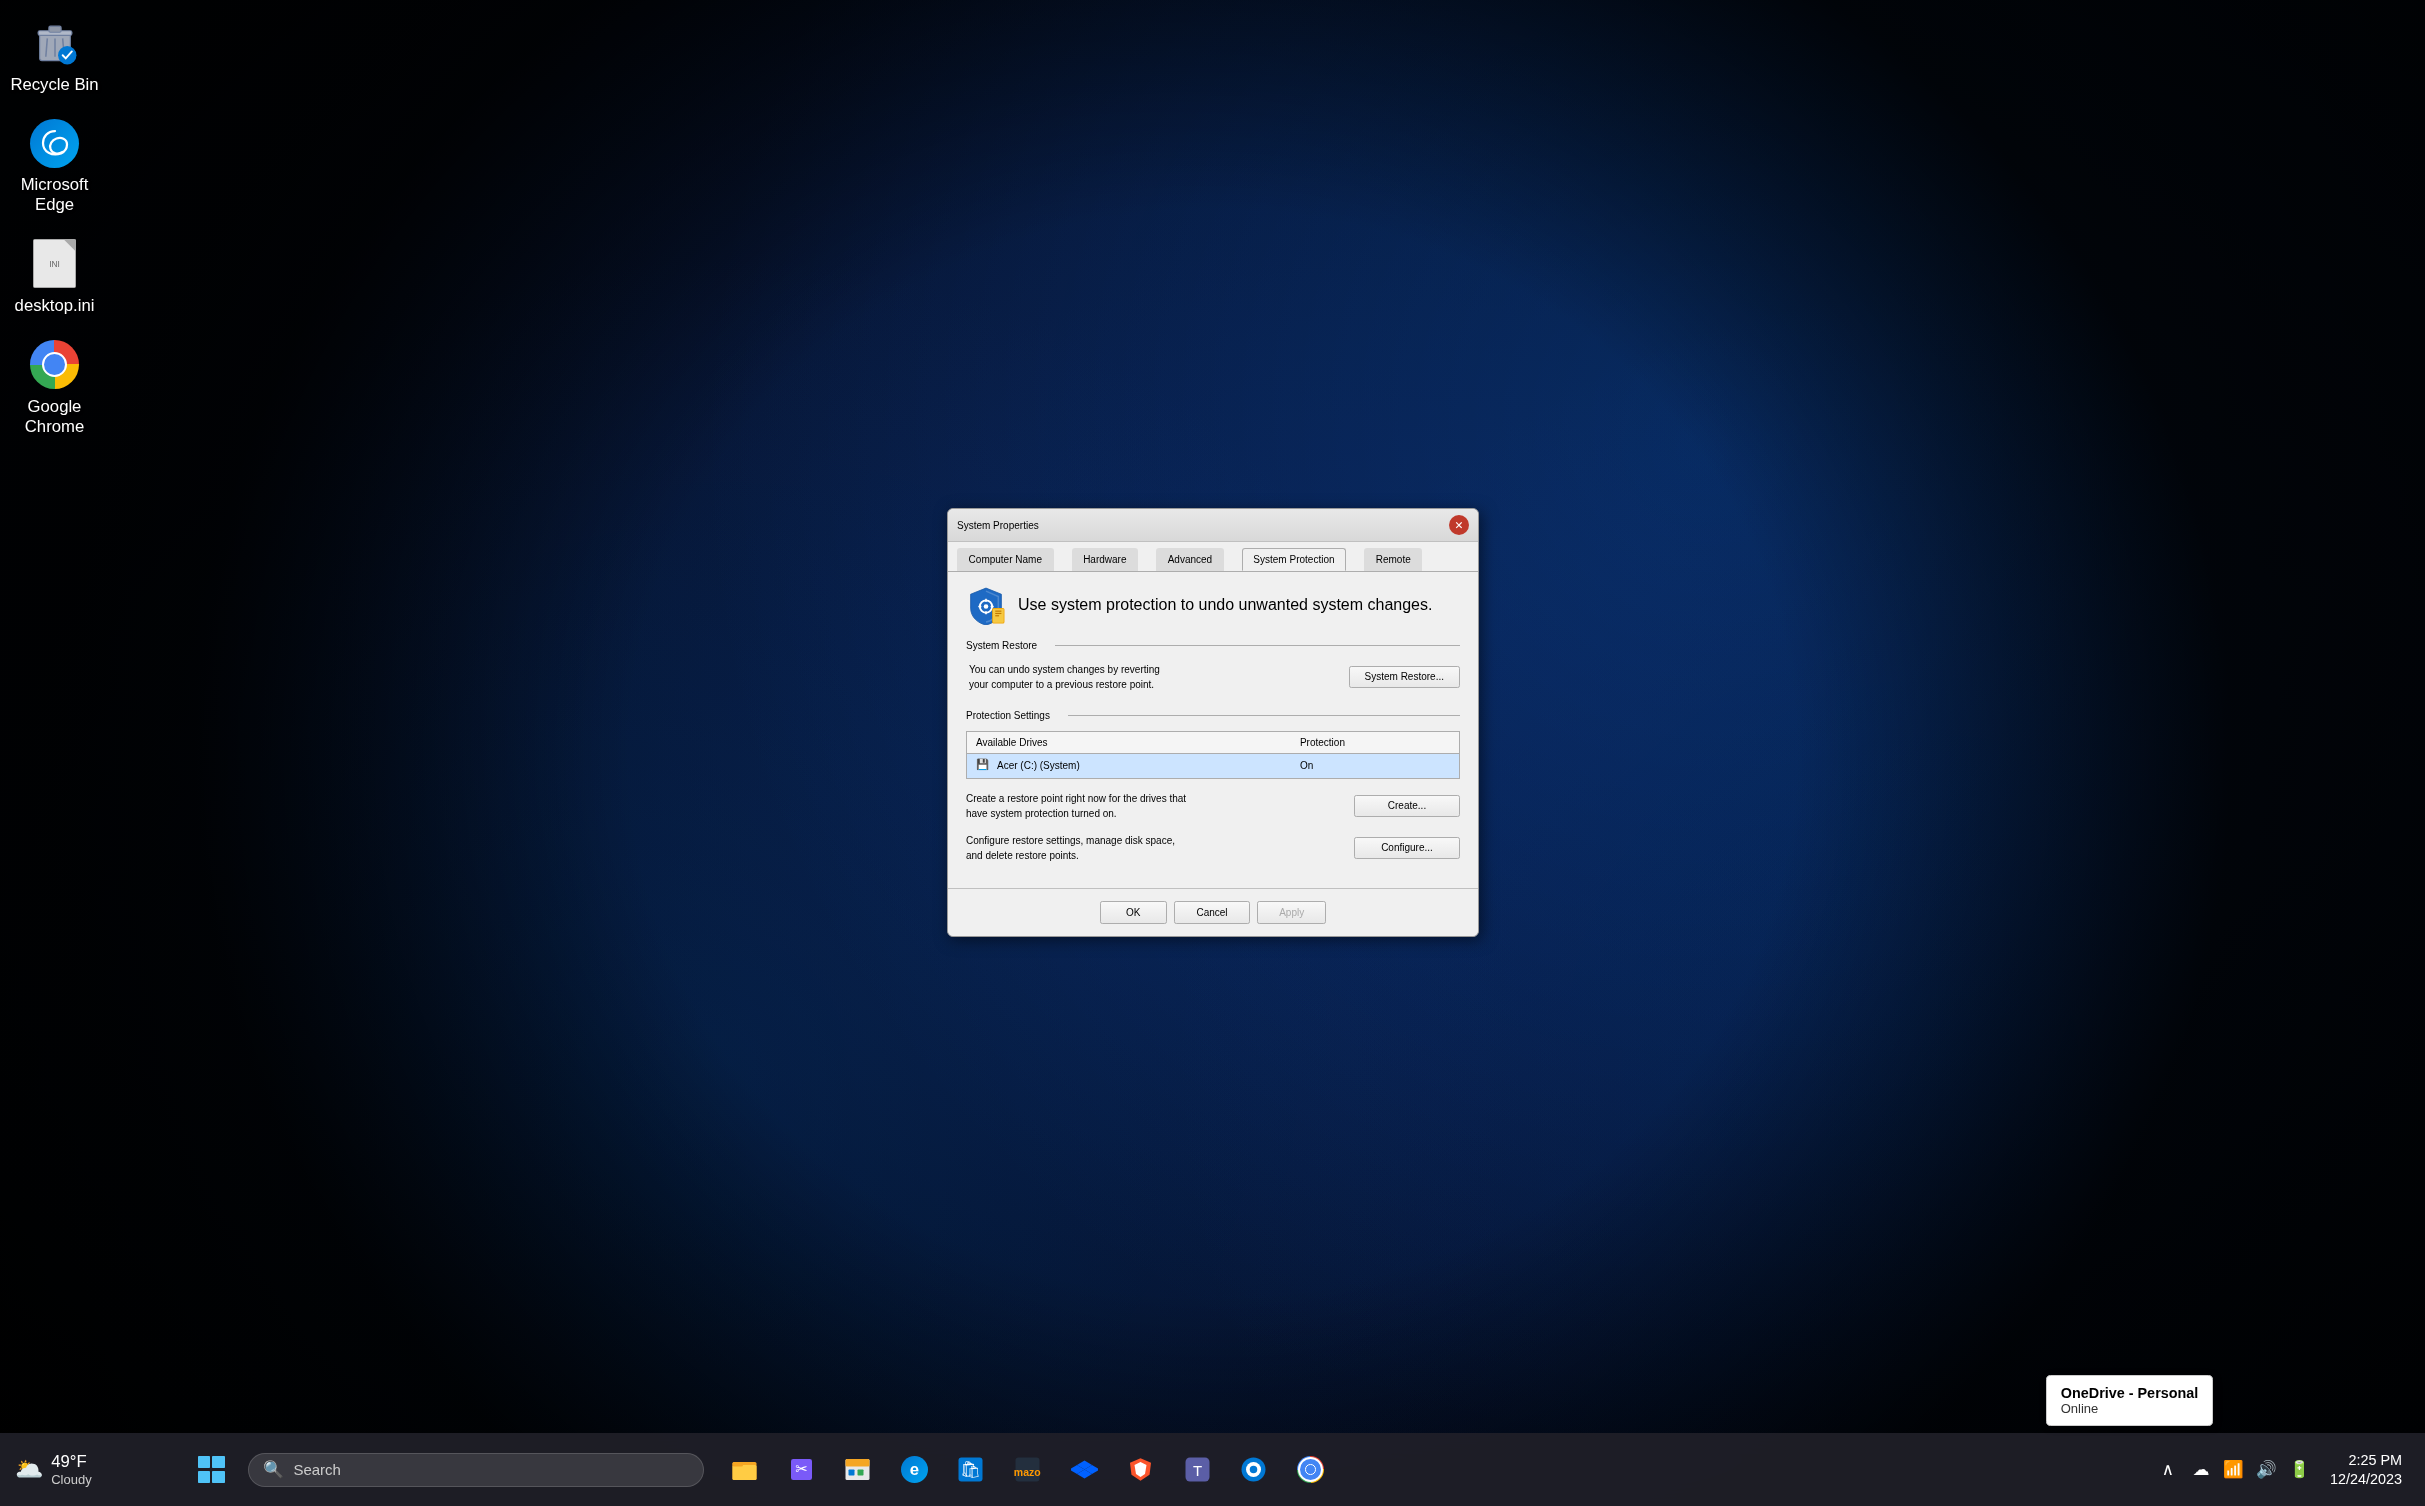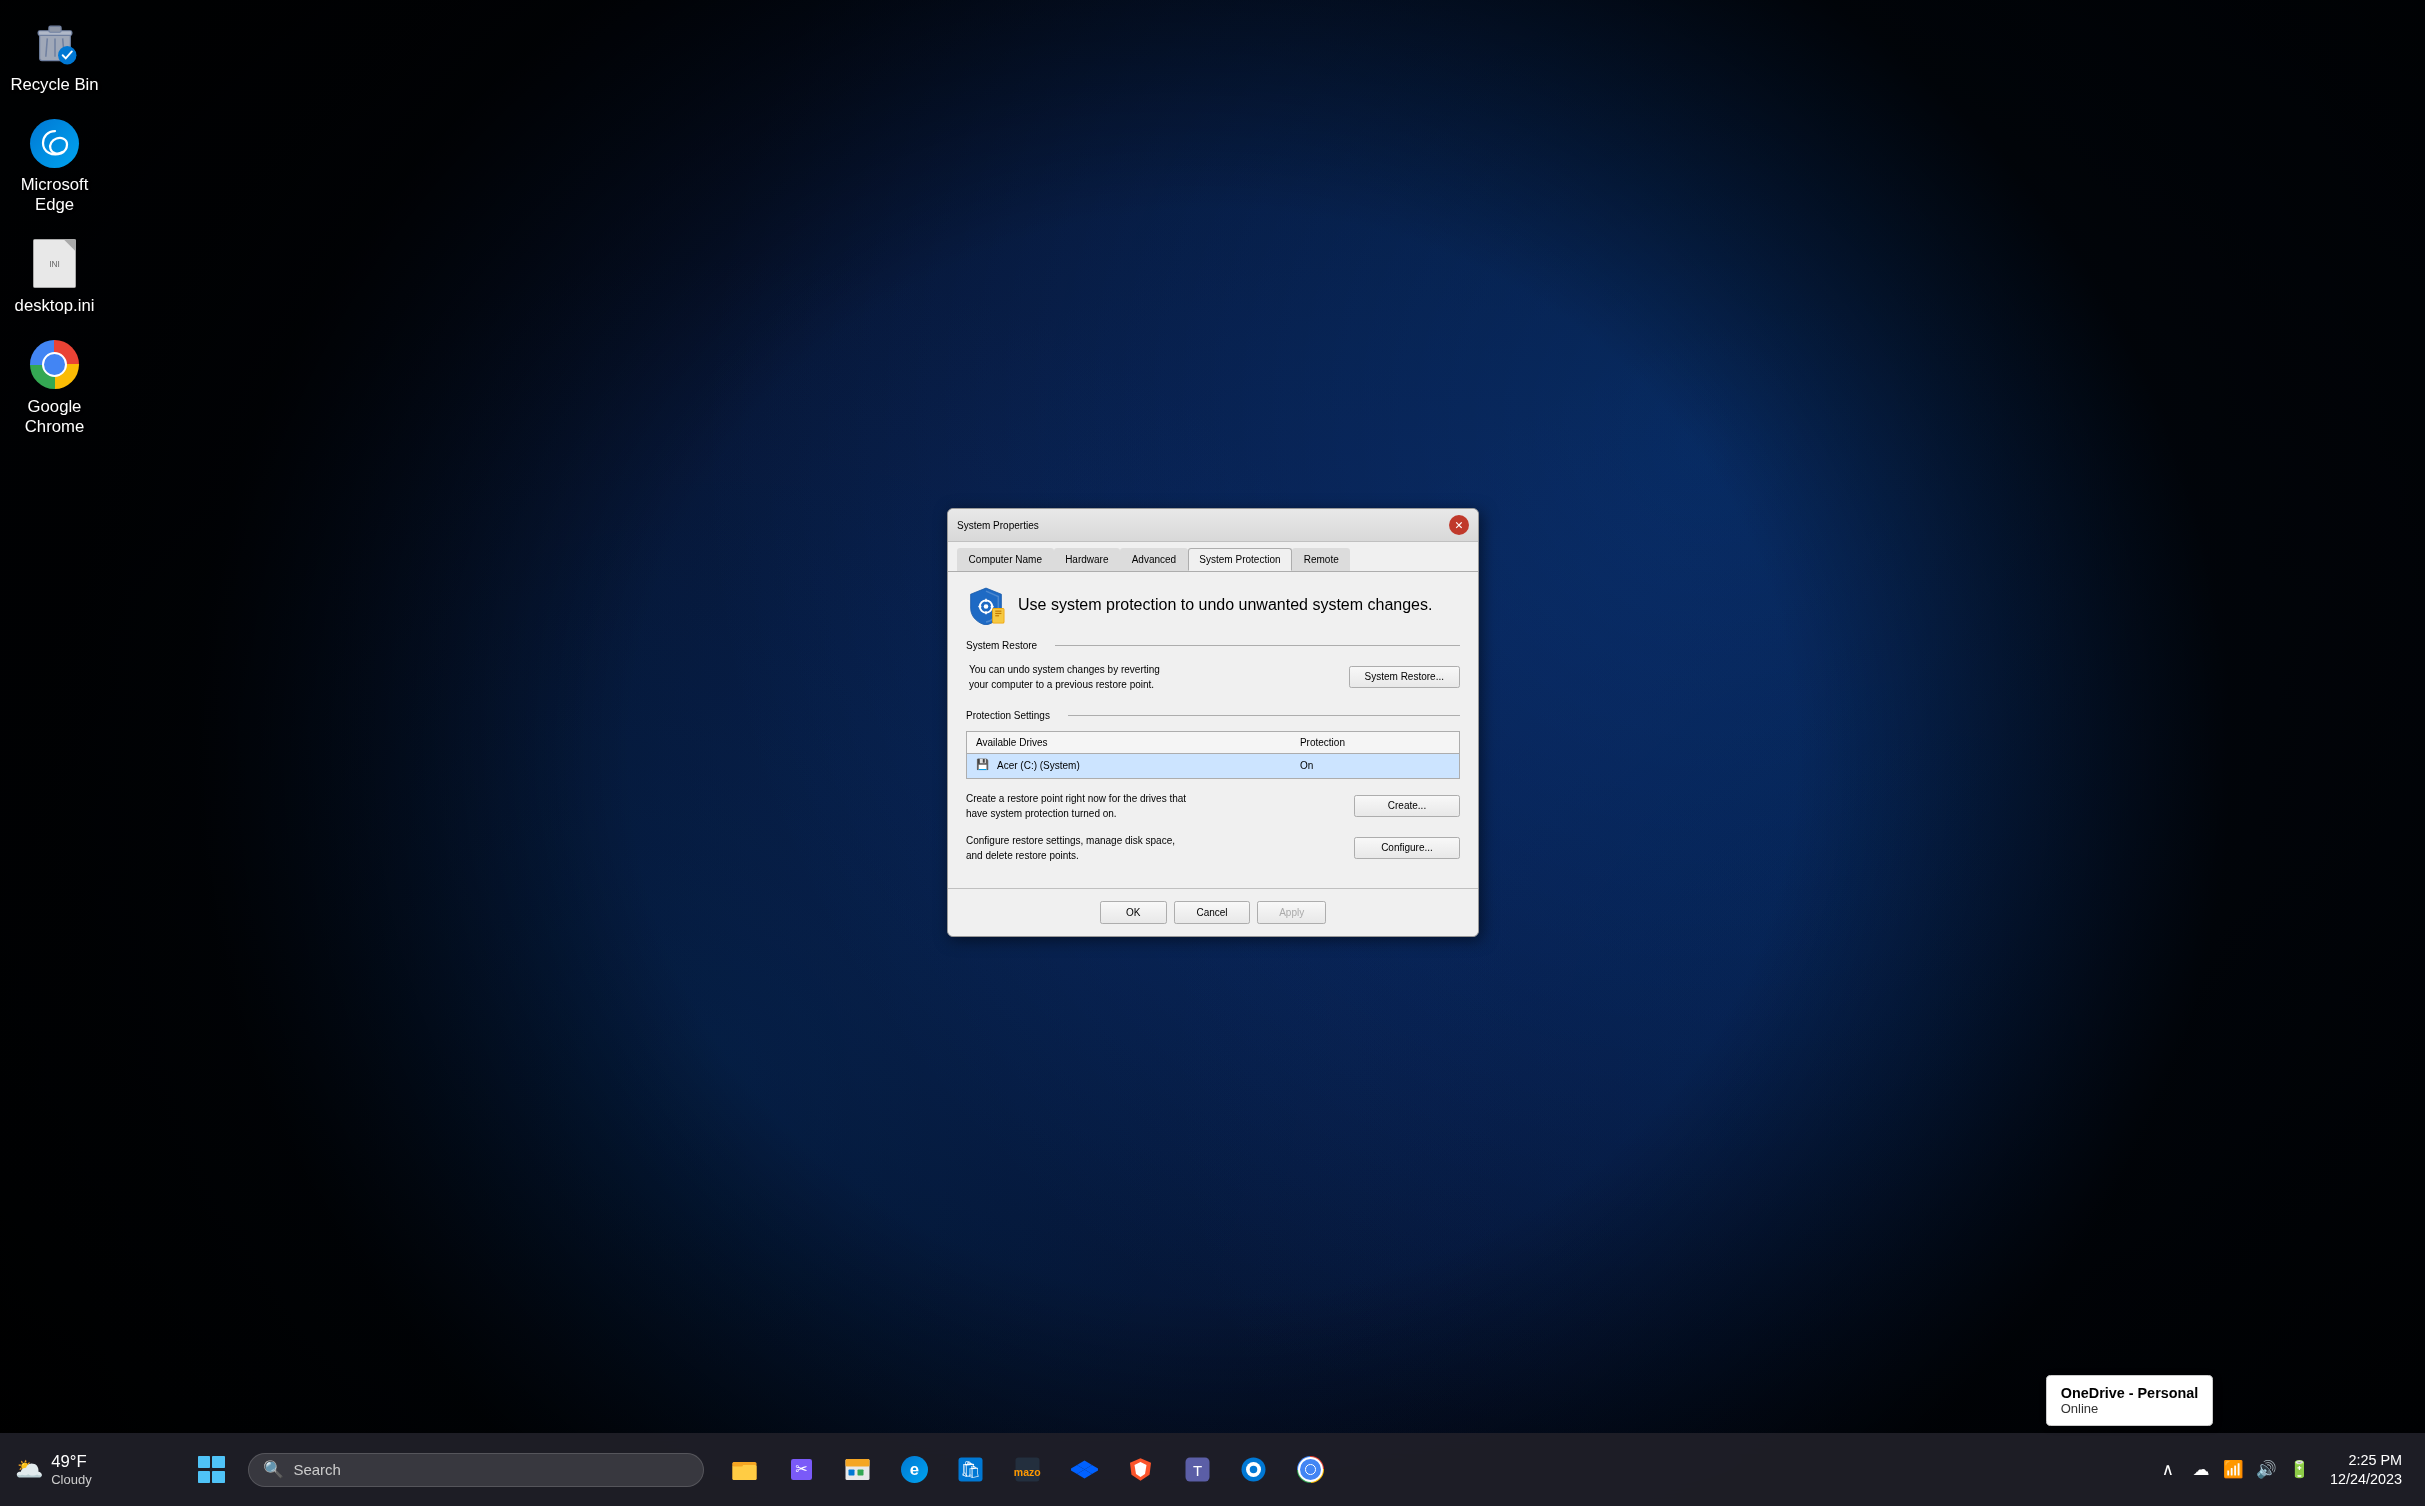--- a/index.html
+++ b/index.html
@@ -185,21 +185,21 @@
       justify-content: center;
       font-size: 10.6px;
       color: white;
     }
 
     
     .dialog-tabs {
       display: flex;
       background: #f0f0f0;
       padding: 6px 9px 0;
-      gap: 0;
+      gap: 18px;
       border-bottom: 0.8px solid #adadad;
     }
 
     .tab-item {
       padding: 4.6px 10.6px;
       font-size: 10px;
       cursor: pointer;
       border: 0.8px solid transparent;
       border-radius: 3px 3px 0 0;
       background: #dcdcdc;

